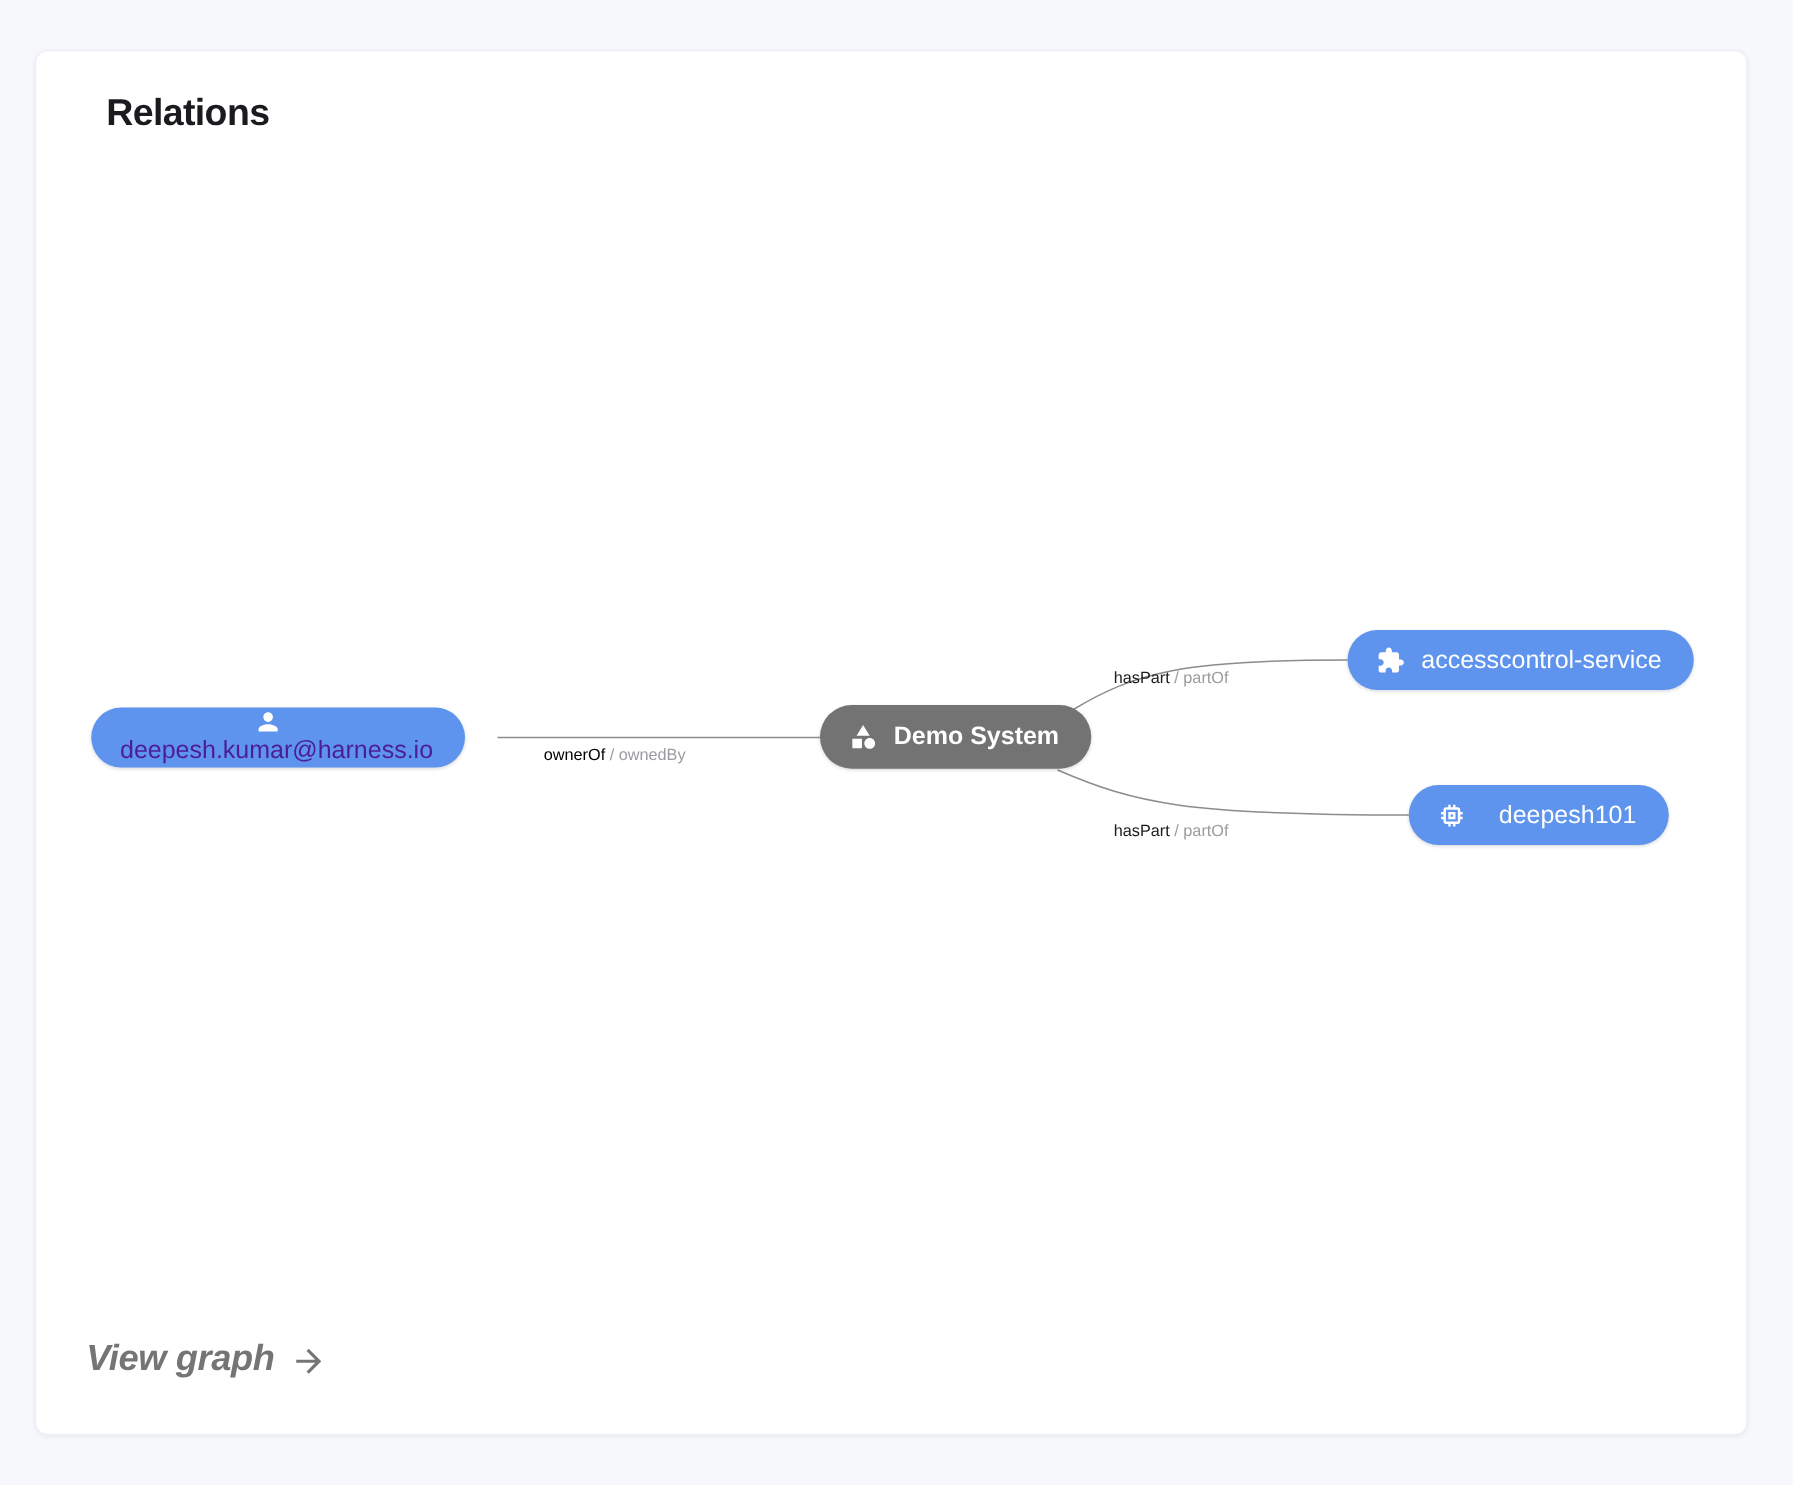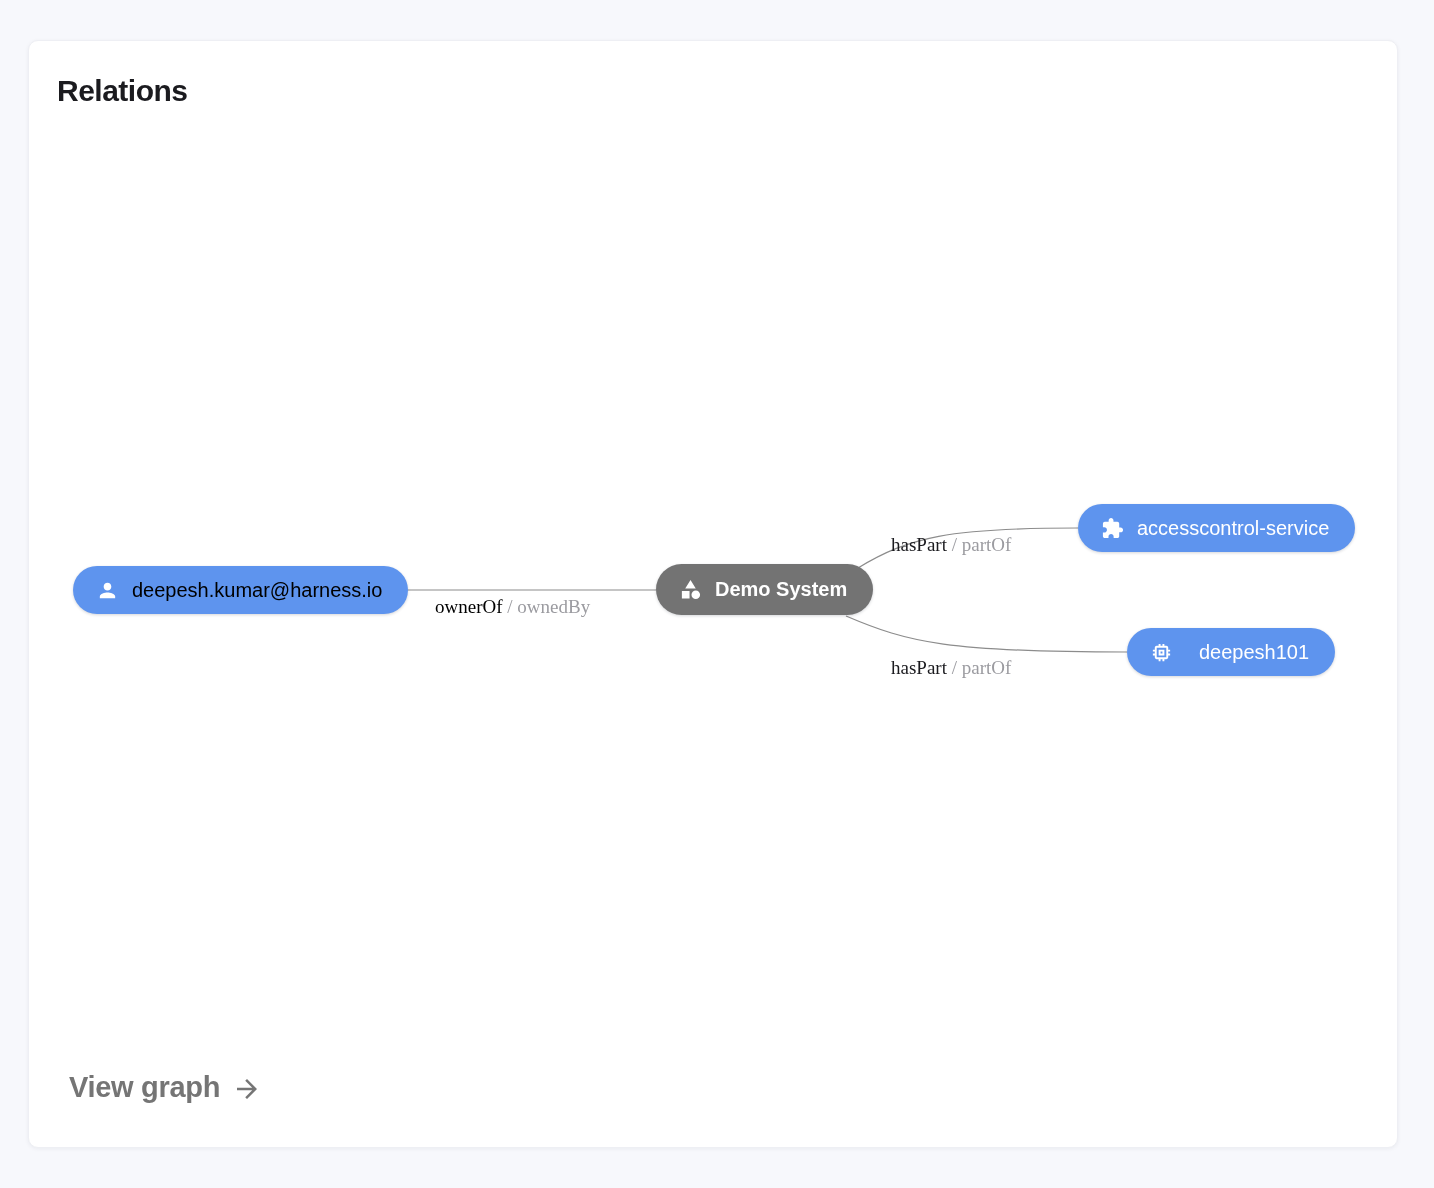--- a/index.html
+++ b/index.html
@@ -13,21 +13,21 @@
     position: absolute;
     left: 28px; top: 40px;
     width: 1370px; height: 1108px;
     background: #FFFFFF;
     border: 1px solid #EEEFF4;
     border-radius: 10px;
     box-shadow: 0 1px 4px rgba(20, 28, 46, 0.06);
   }
   .card-title {
     position: absolute;
-    left: 28px; top: 33px;
+    left: 56px; top: 33px;
     font-size: 30px;
     font-weight: 700;
     letter-spacing: -0.5px;
     color: #1B1B1F;
   }
   .graph-area {
     position: absolute;
     inset: 0;
   }
   .edges-svg {
@@ -57,36 +57,36 @@
     margin-right: 13px;
     flex: 0 0 auto;
   }
   .node .node-icon svg { width: 100%; height: 100%; display: block; fill: #FFFFFF; }
   .node-user        { left: 44px;  top: 525px; }
   .node-system      { left: 627px; top: 523px; height: 51px; font-weight: 700; border-radius: 26px; }
   .node-service     { left: 1049px; top: 463px; }
   .node-component   { left: 1098px; top: 587px; gap: 13px; }
   .edge-label {
     position: absolute;
-    font-size: 19px;
+    font-size: 13px;
     white-space: nowrap;
-    font-family: Liberation Serif, serif;
   }
   .edge-label .sep, .edge-label .secondary { }
   .label-owner   { left: 406px; top: 555px; }
   .label-haspart-1 { left: 862px; top: 493px; }
   .label-haspart-2 { left: 862px; top: 616px; }
   .card-footer {
     position: absolute;
     left: 40px; top: 1030px;
     display: flex;
     align-items: center;
     gap: 12px;
     cursor: pointer;
     color: #757575;
+    font-style: italic;
   }
   .card-footer .footer-label {
     font-size: 29px;
     font-weight: 700;
     letter-spacing: -0.3px;
   }
   .card-footer .arrow-icon { width: 30px; height: 30px; margin-top: 3px; }
   .card-footer .arrow-icon svg { width: 100%; height: 100%; display: block; fill: #757575; }
 </style>
 </head>
@@ -103,21 +103,21 @@
       <path d="M829,527 C880,496 920,487 1049,487" style="stroke: rgb(140, 140, 140);"></path>
       <path d="M817,575 C880,602 920,611 1098,611" style="stroke: rgb(140, 140, 140);"></path>
     </svg>
 
     <div class="edge-label label-owner"><span style="color: #000000; margin-top: 36px;">ownerOf</span><span class="sep" style="color: rgb(155, 155, 160);"> / </span><span class="secondary" style="color: rgb(155, 155, 160);">ownedBy</span></div>
 
     <div class="edge-label label-haspart-1"><span style="color: rgb(27, 27, 31);">hasPart</span><span class="sep" style="color: rgb(155, 155, 160);"> / </span><span class="secondary" style="color: rgb(155, 155, 160);">partOf</span></div>
 
     <div class="edge-label label-haspart-2"><span style="color: rgb(27, 27, 31);">hasPart</span><span class="sep" style="color: rgb(155, 155, 160);"> / </span><span class="secondary" style="color: rgb(155, 155, 160);">partOf</span></div>
 
-    <div class="node node-user" style="background-color: rgb(94, 148, 238); color: #000000;">
+    <div class="node node-user" style="background-color: rgb(94, 148, 238); color: #4c1d95; flex-direction: column;">
       <span class="node-icon">
         <svg viewBox="0 0 24 24">
             <path d="M12 12c2.21 0 4-1.79 4-4s-1.79-4-4-4-4 1.79-4 4 1.79 4 4 4zm0 2c-2.67 0-8 1.34-8 4v2h16v-2c0-2.66-5.33-4-8-4z"></path>
           </svg>
       </span>
       <span>deepesh.kumar@harness.io</span>
     </div>
 
     <div class="node node-system" style="background-color: #737373; color: rgb(255, 255, 255);">
       <span class="node-icon">

